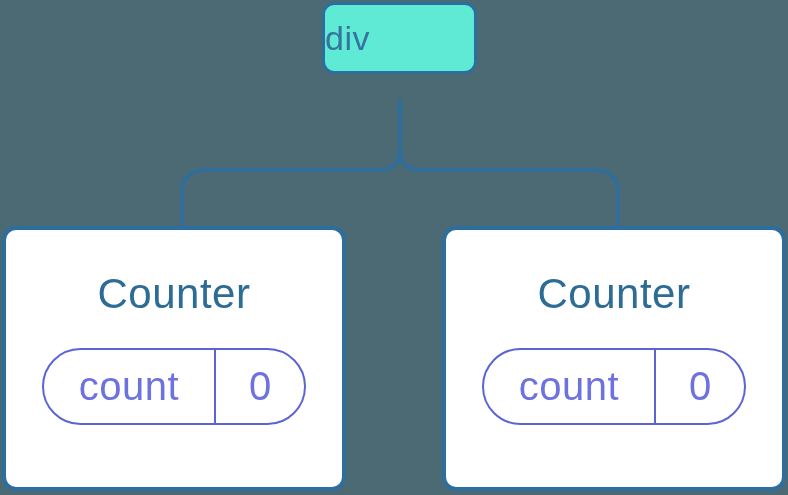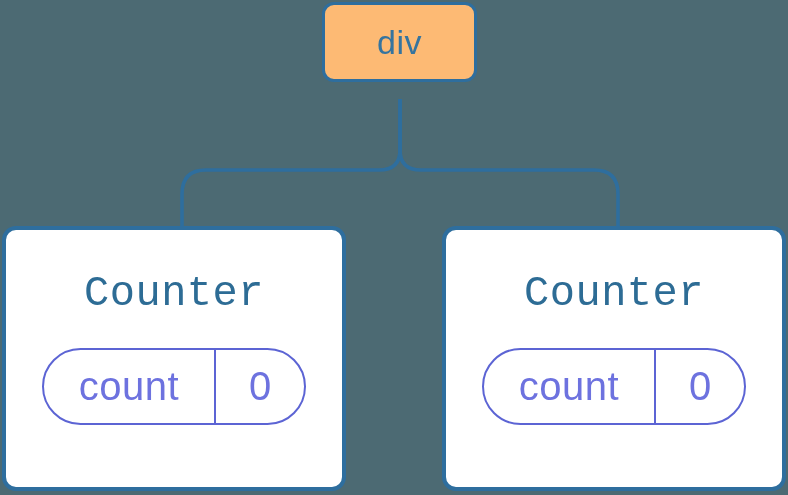--- a/index.html
+++ b/index.html
@@ -28,27 +28,26 @@
     pointer-events: none;
   }
   .connectors path {
     fill: none;
     stroke: var(--node-border);
     stroke-width: 3.6;
   }
   .node-root {
     position: absolute;
     left: 322px; top: 2px;
-    width: 155px; height: 80px;
-    background: #fdba74;
+    width: 155px; height: 72px;
+    background: #5eead4;
     border: 3.5px solid var(--node-border);
     border-radius: 12px;
     display: flex;
     align-items: center;
-    justify-content: center;
   }
   .node-label {
     font-size: 34px;
     font-weight: 500;
     color: var(--node-text);
     letter-spacing: 0.5px;
   }
   .card {
     position: absolute;
     top: 226px;
@@ -62,21 +61,20 @@
   }
   .card-left  { left: 2px; }
   .card-right { left: 442px; }
   .card-title {
     margin-top: 40px;
     font-size: 42px;
     line-height: 48px;
     font-weight: 500;
     color: var(--title-text);
     letter-spacing: 0.5px;
-    font-family: Liberation Mono, monospace;
   }
   .pill {
     margin-top: 30px;
     width: 264px; height: 77px;
     border: 2px solid var(--state-border);
     border-radius: 60px;
     display: flex;
     align-items: stretch;
     overflow: hidden;
   }

